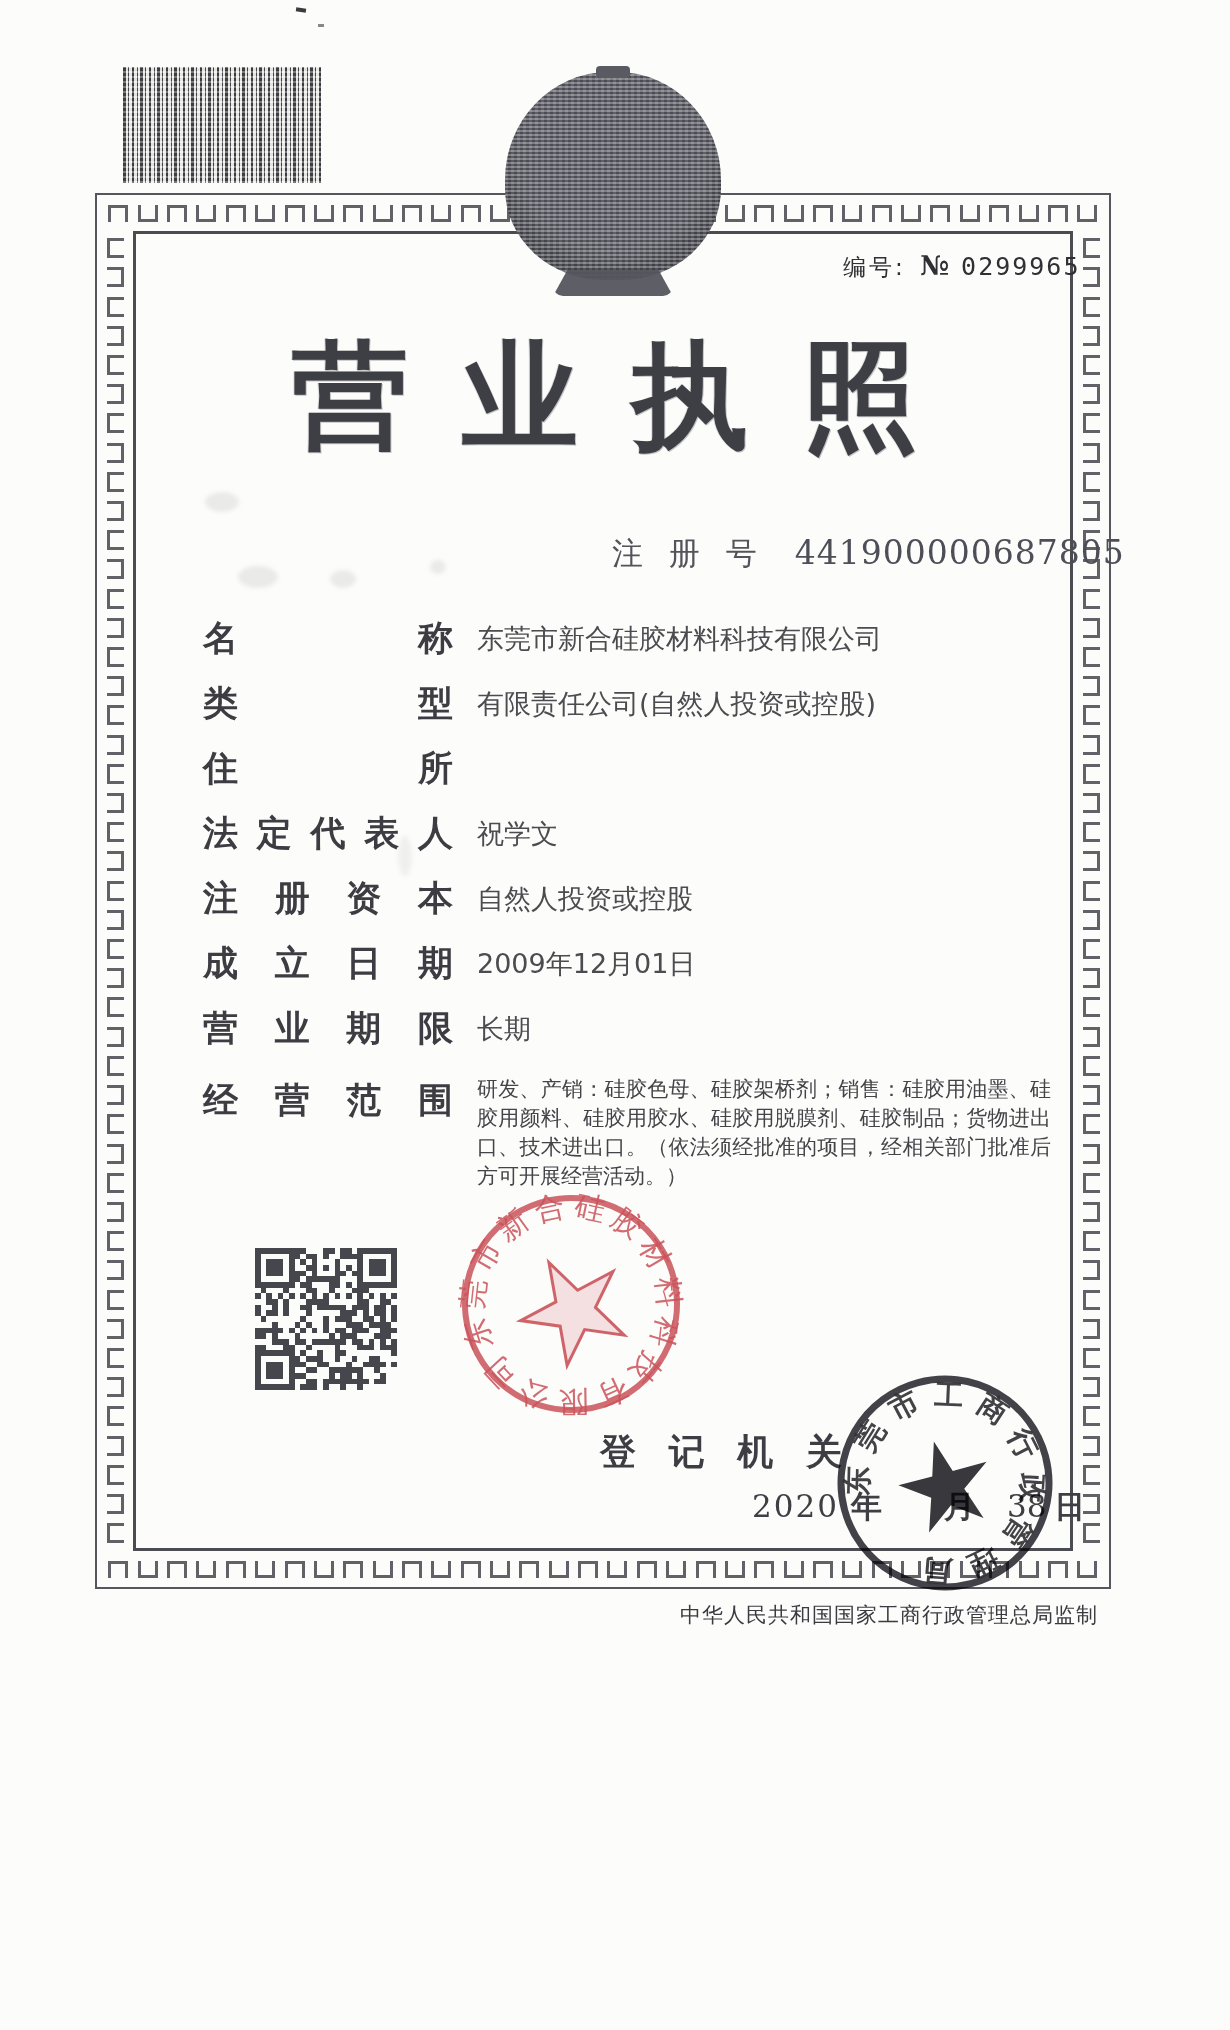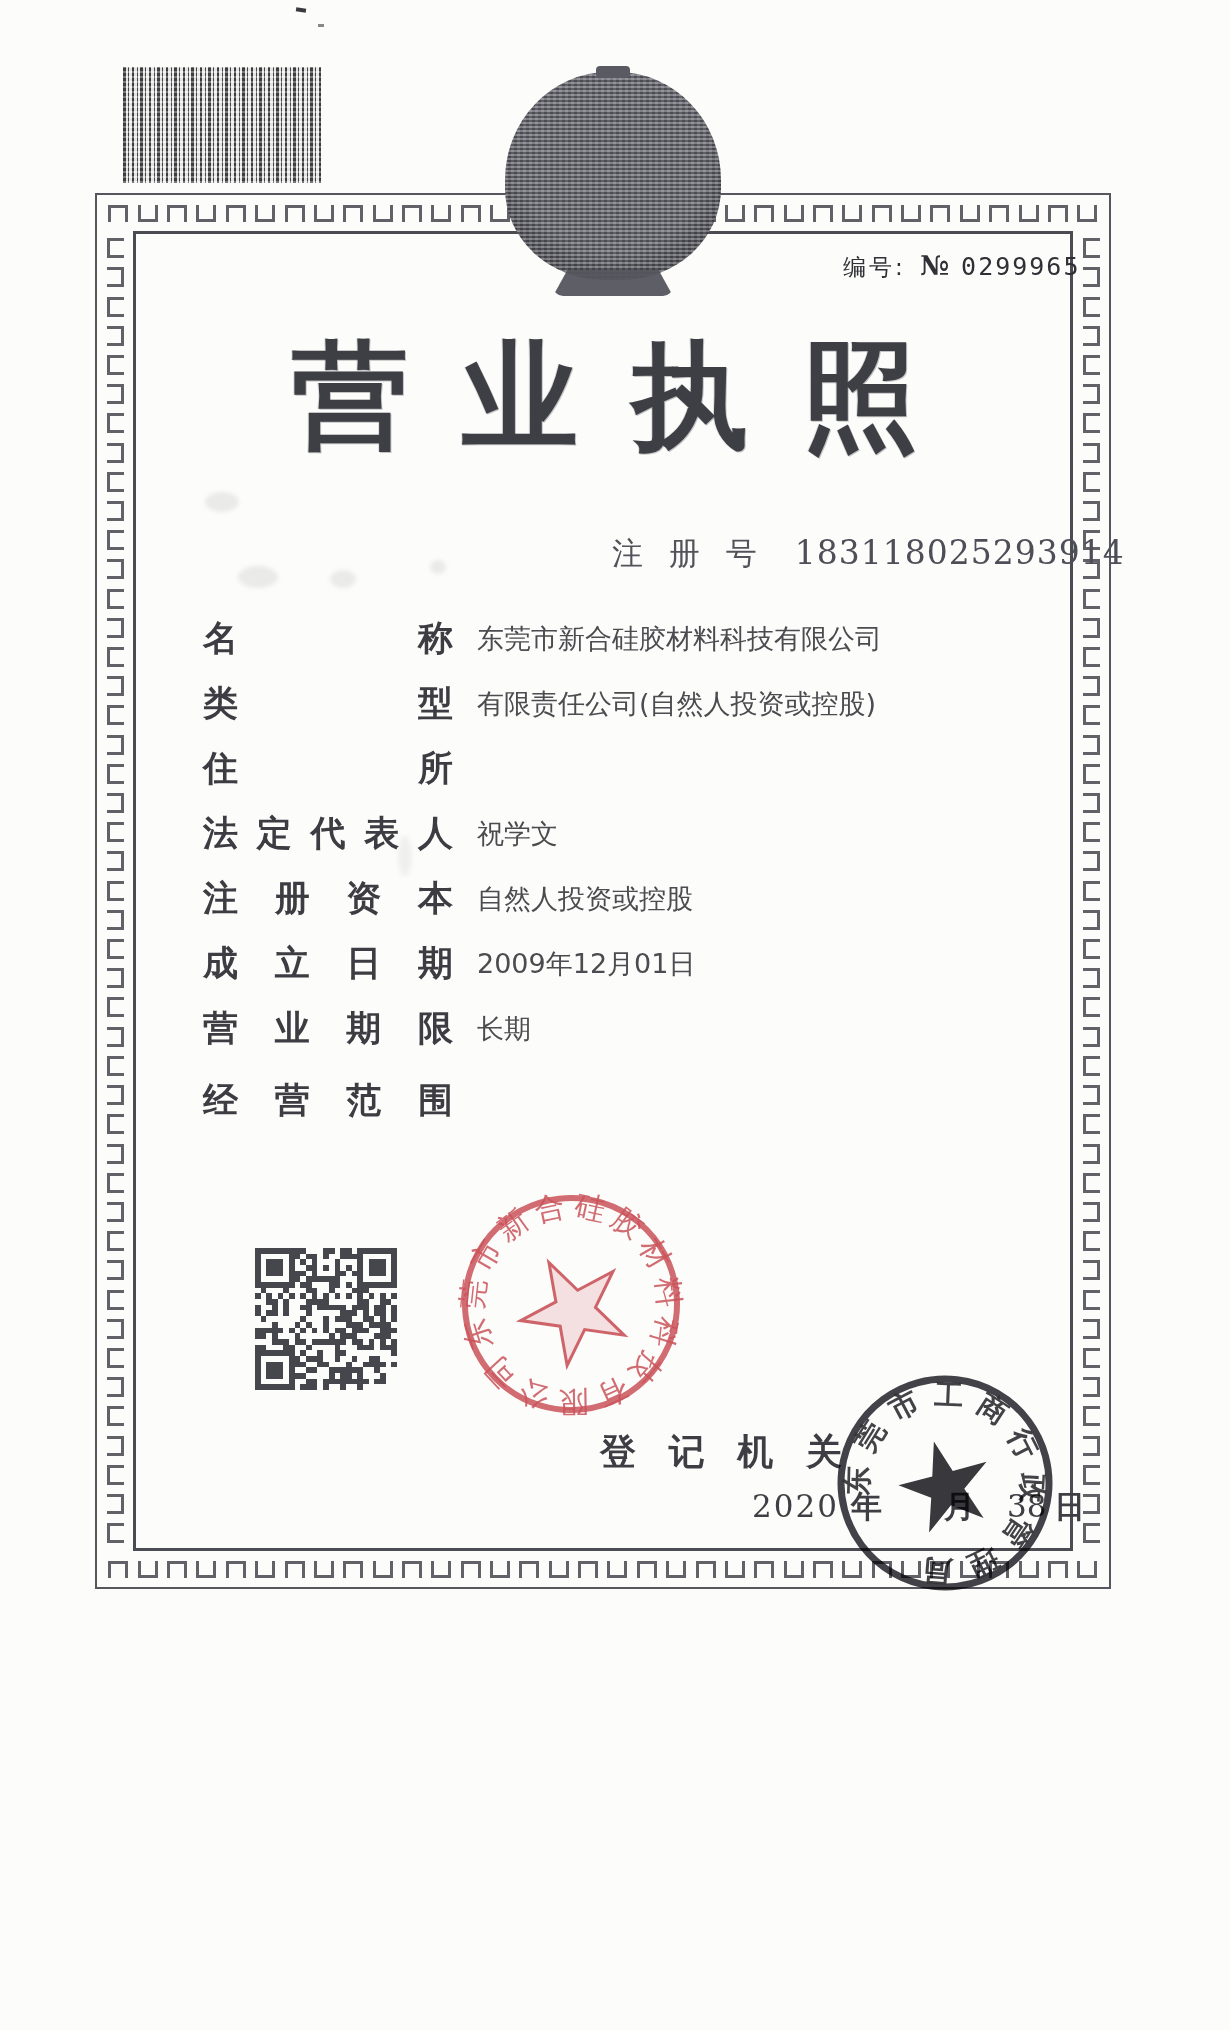--- a/index.html
+++ b/index.html
@@ -281,21 +281,21 @@
 
   <div class="title">
       <span>营</span>
       <span>业</span>
       <span>执</span>
       <span>照</span>
     </div>
 
   <div class="regno">
     <span class="lbl">注 册 号</span>
-    <span class="val">183118025293914</span>
+    <span class="val">441900000687805</span>
   </div>
 
   <div class="fields" id="fields">
       <div class="field-row">
     <div class="field-label">
           <span>名</span>
           <span>称</span>
         </div>
     <div class="field-value">东莞市新合硅胶材料科技有限公司</div>
   </div>
@@ -349,20 +349,21 @@
         </div>
     <div class="field-value">长期</div>
   </div>
       <div class="field-row row-scope">
     <div class="field-label">
           <span>经</span>
           <span>营</span>
           <span>范</span>
           <span>围</span>
         </div>
+    <div class="field-value">研发、产销：硅胶色母、硅胶架桥剂；销售：硅胶用油墨、硅胶用颜料、硅胶用胶水、硅胶用脱膜剂、硅胶制品；货物进出口、技术进出口。（依法须经批准的项目，经相关部门批准后方可开展经营活动。）</div>
   </div>
     </div>
 
   <div class="qr" id="qr">
       <div style="background: rgb(70, 70, 77);"></div>
       <div style="background: rgb(70, 70, 77);"></div>
       <div style="background: rgb(70, 70, 77);"></div>
       <div style="background: rgb(70, 70, 77);"></div>
       <div style="background: rgb(70, 70, 77);"></div>
       <div style="background: rgb(70, 70, 77);"></div>
@@ -1017,20 +1018,21 @@
     <defs>
       <path id="blackTextPath" d="M 47 125 A 78 78 0 1 1 203 125 A 78 78 0 1 1 47 125" fill="none"></path>
     </defs>
     <circle cx="125" cy="125" r="104" fill="none" stroke="#26262c" stroke-width="7" opacity="0.92"></circle>
     <polygon points="125,82 135.6,115.4 170.6,115.2 142.1,135.6 153.2,168.8 125,148 96.8,168.8 107.9,135.6 79.4,115.2 114.4,115.4" fill="#1f1f26" opacity="0.95"></polygon>
     <text font-size="29" font-weight="bold" fill="#26262c" opacity="0.92">
       <textPath href="#blackTextPath" startOffset="8" textLength="400" lengthAdjust="spacing">东莞市工商行政管理局</textPath>
     </text>
   </svg>
 
+  <div class="footer-right">中华人民共和国国家工商行政管理总局监制</div>
 
   <div class="tick" style="left:296px;top:8px;width:10px;height:4px;transform:rotate(8deg);"></div>
   <div class="tick" style="left:318px;top:24px;width:6px;height:3px;opacity:.6;"></div>
   <div class="smudge" style="left:205px;top:492px;width:34px;height:20px;"></div>
   <div class="smudge" style="left:238px;top:566px;width:40px;height:22px;"></div>
   <div class="smudge" style="left:330px;top:570px;width:26px;height:18px;"></div>
   <div class="smudge" style="left:430px;top:560px;width:16px;height:14px;"></div>
   <div class="smudge" style="left:398px;top:836px;width:14px;height:40px;opacity:.12;"></div>
 
 </div>

